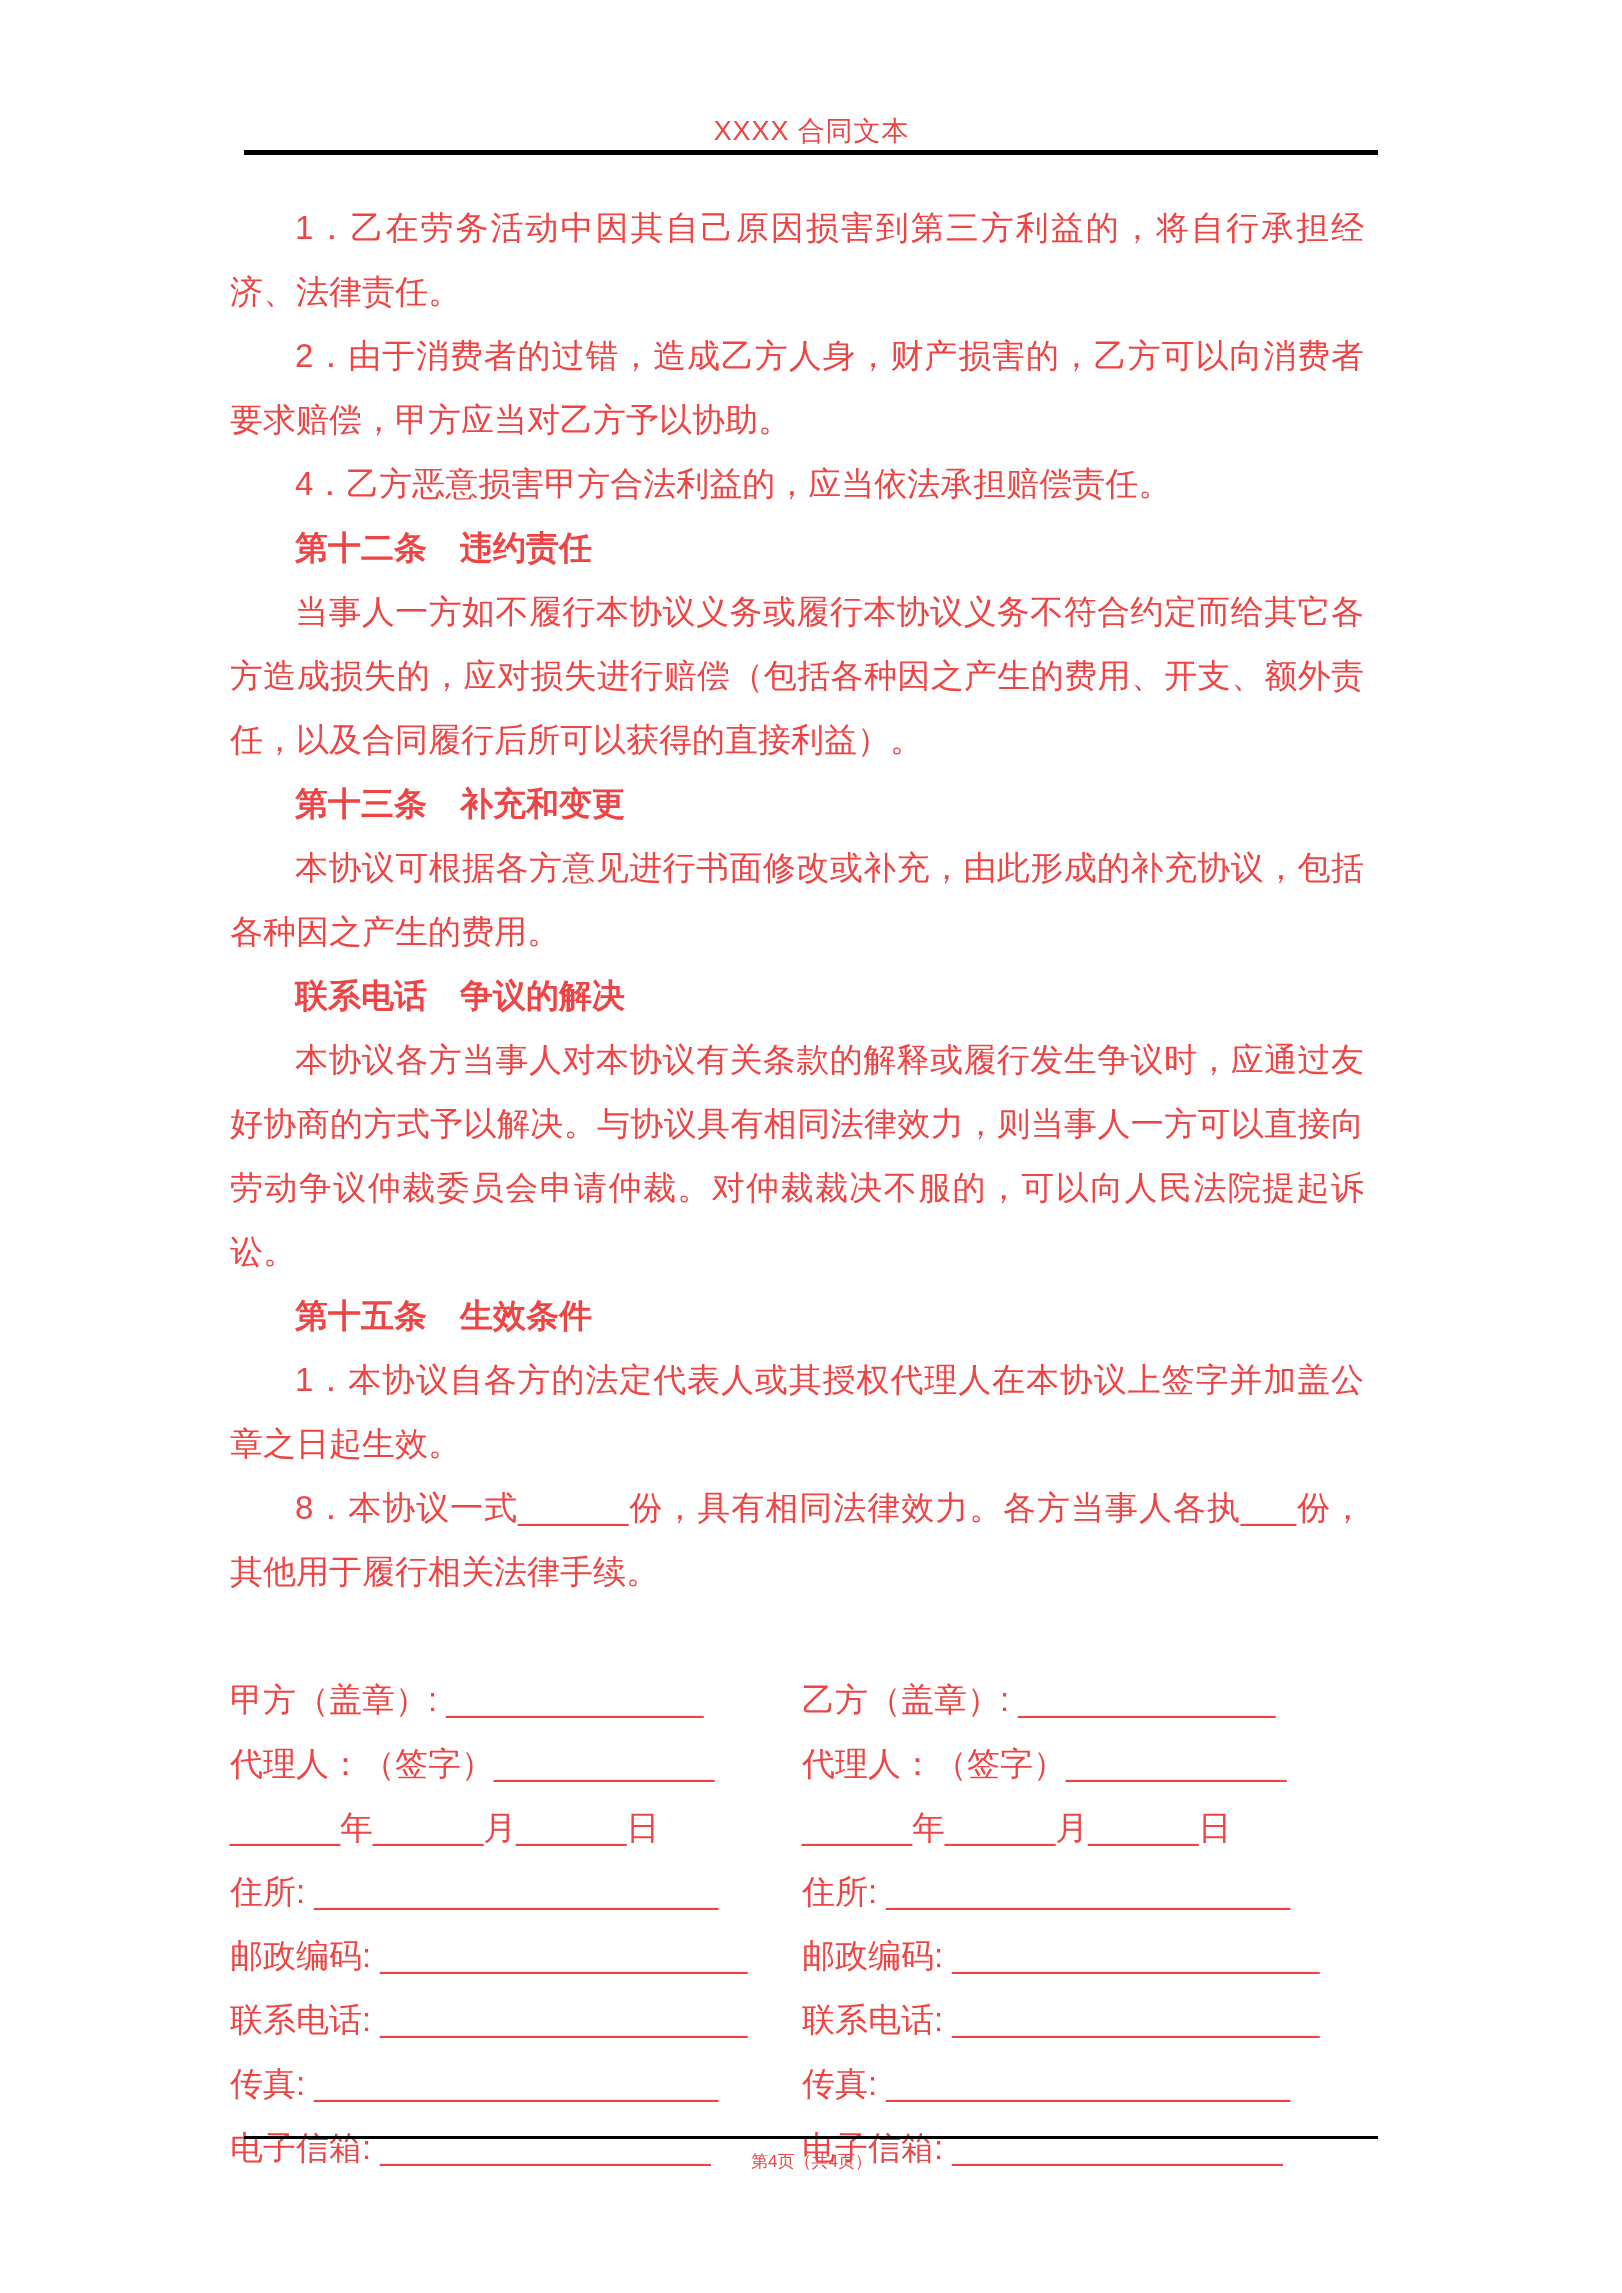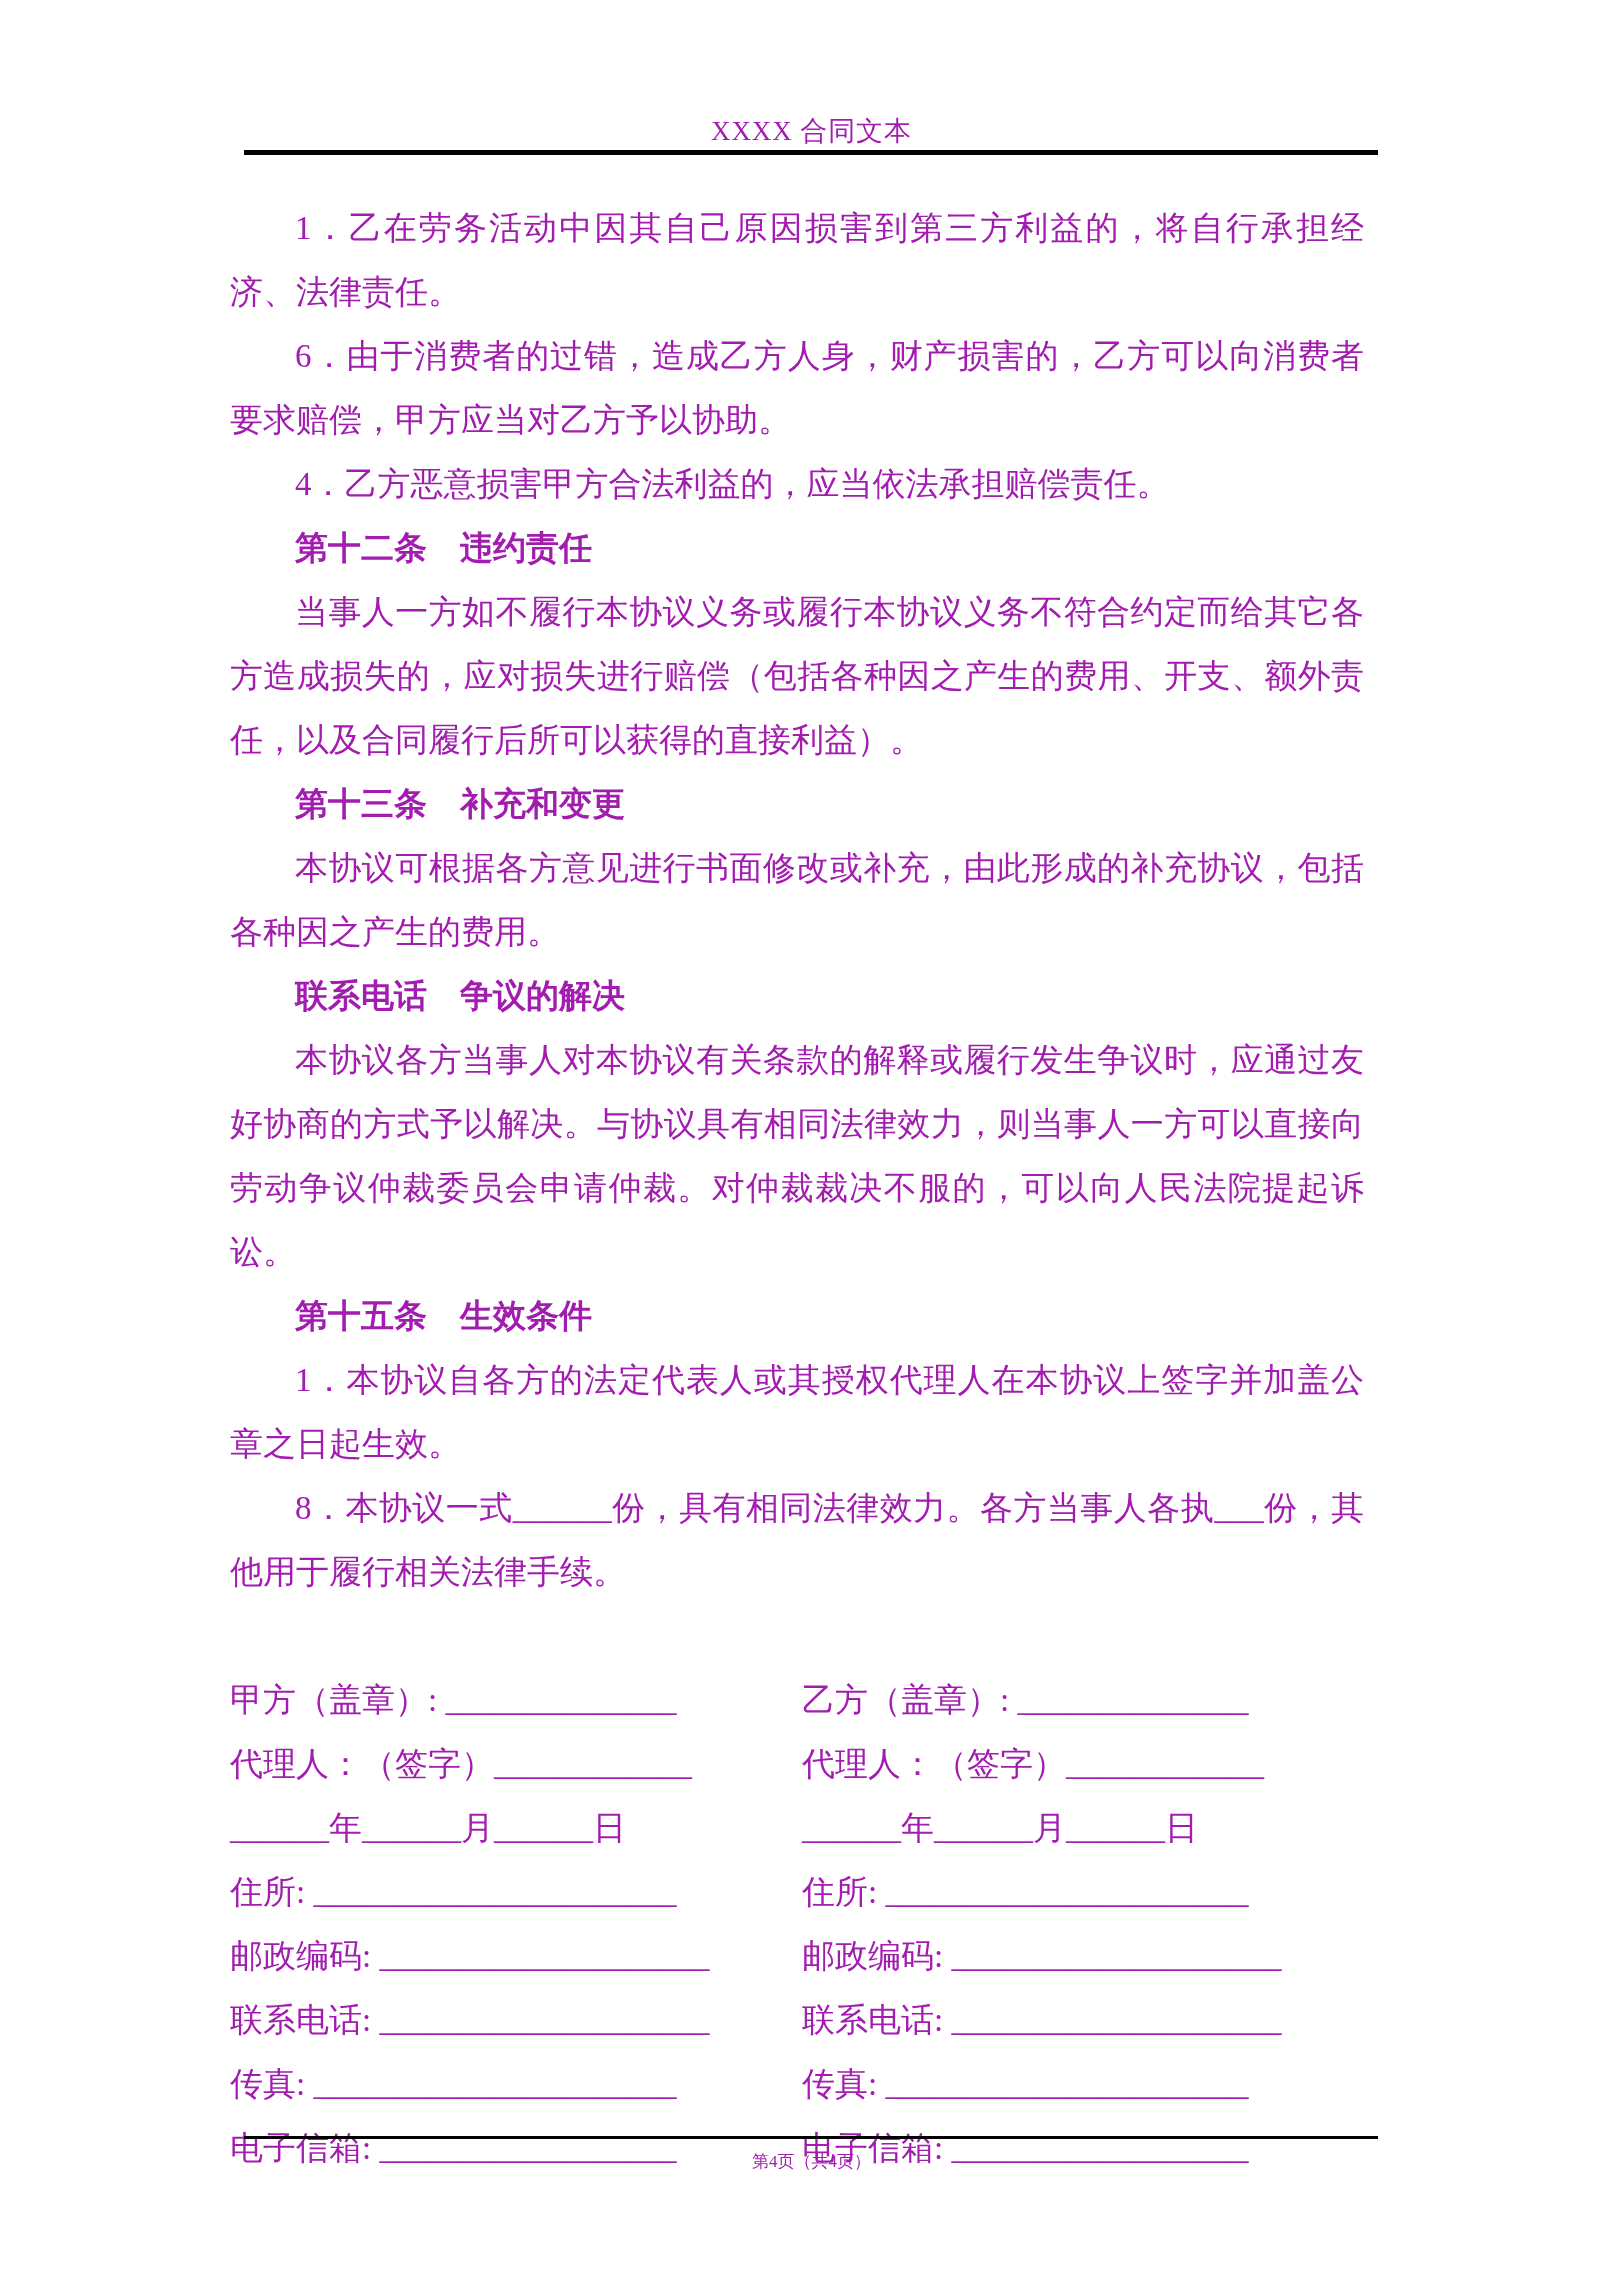--- a/index.html
+++ b/index.html
@@ -1,22 +1,22 @@
 <!DOCTYPE html>
 <html style="font-size:14.5px"><head>
 <meta charset="utf-8">
 <style>
   html, body { margin: 0; padding: 0; background: #ffffff; }
   .page {
     position: relative;
     width: 1623px;
     height: 2294px;
     background: #ffffff;
-    color: #a21caf;
-    font-family: Liberation Serif, serif;
+    color: #ef4444;
+    font-family: Liberation Sans, sans-serif;
     overflow: hidden;
   }
   .doc-title {
     position: absolute;
     top: 115px;
     left: 0;
     width: 100%;
     text-align: center;
     font-size: 27px;
     line-height: 33px;
@@ -73,21 +73,21 @@
 </head>
 <body>
 
 <div class="page">
 
   <div class="doc-title">XXXX 合同文本</div>
   <div class="header-rule"></div>
 
   <div class="content">
     <p class="item">1．乙在劳务活动中因其自己原因损害到第三方利益的，将自行承担经济、法律责任。</p>
-    <p class="item">6．由于消费者的过错，造成乙方人身，财产损害的，乙方可以向消费者要求赔偿，甲方应当对乙方予以协助。</p>
+    <p class="item">2．由于消费者的过错，造成乙方人身，财产损害的，乙方可以向消费者要求赔偿，甲方应当对乙方予以协助。</p>
     <p class="item">4．乙方恶意损害甲方合法利益的，应当依法承担赔偿责任。</p>
     <p class="heading">第十二条　违约责任</p>
     <p class="body">当事人一方如不履行本协议义务或履行本协议义务不符合约定而给其它各方造成损失的，应对损失进行赔偿（包括各种因之产生的费用、开支、额外责任，以及合同履行后所可以获得的直接利益）。</p>
     <p class="heading">第十三条　补充和变更</p>
     <p class="body">本协议可根据各方意见进行书面修改或补充，由此形成的补充协议，包括各种因之产生的费用。</p>
     <p class="heading">联系电话　争议的解决</p>
     <p class="body">本协议各方当事人对本协议有关条款的解释或履行发生争议时，应通过友好协商的方式予以解决。与协议具有相同法律效力，则当事人一方可以直接向劳动争议仲裁委员会申请仲裁。对仲裁裁决不服的，可以向人民法院提起诉讼。</p>
     <p class="heading">第十五条　生效条件</p>
     <p class="item">1．本协议自各方的法定代表人或其授权代理人在本协议上签字并加盖公章之日起生效。</p>
     <p class="item">8．本协议一式______份，具有相同法律效力。各方当事人各执___份，其他用于履行相关法律手续。</p>

